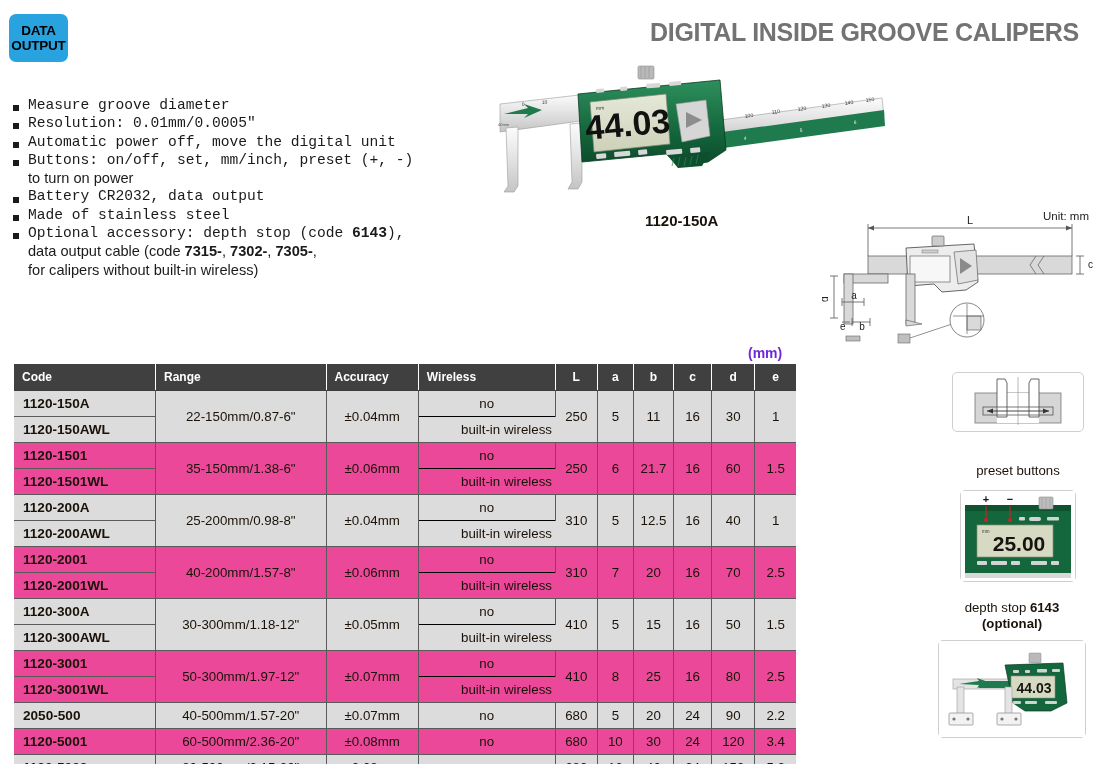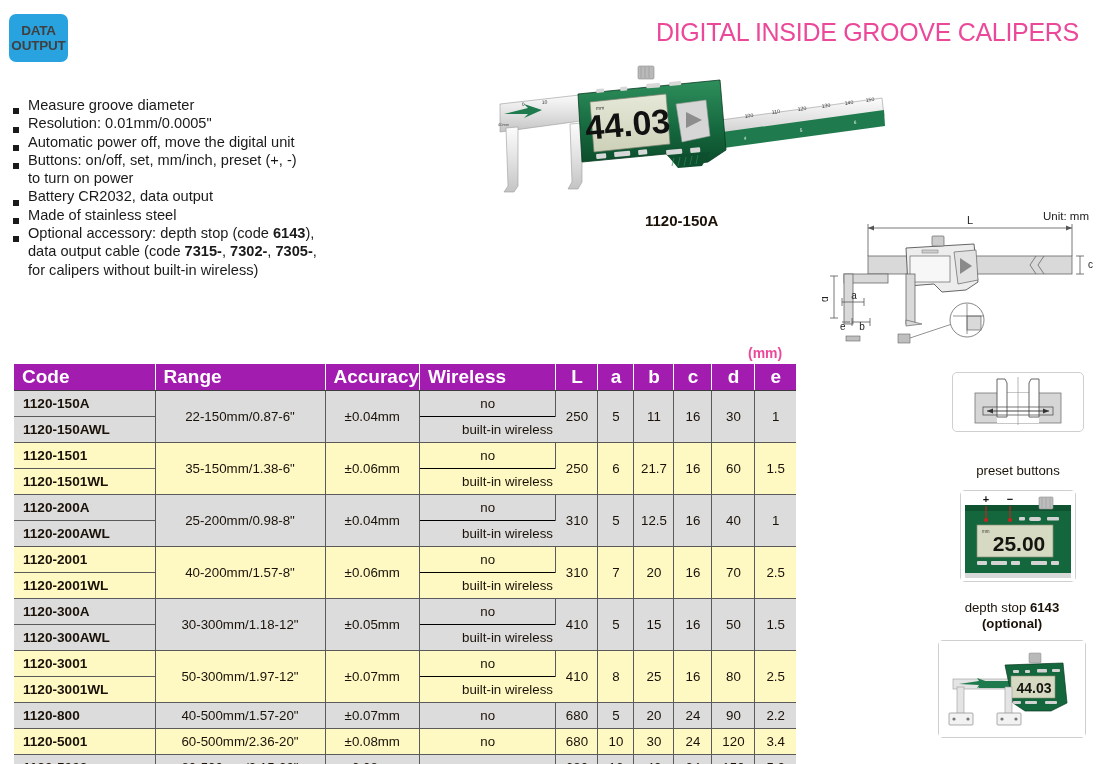--- a/index.html
+++ b/index.html
@@ -13,41 +13,41 @@
   }
 
   
   .badge {
     position: absolute; left: 9px; top: 14px;
     width: 59px; height: 48px;
     background: #29a3e0;
     border-radius: 7px;
     display: flex; flex-direction: column;
     align-items: center; justify-content: center;
-    color: #404040; font-weight: bold; font-size: 13.5px;
+    color: #000000; font-weight: bold; font-size: 13.5px;
     line-height: 15px; letter-spacing: -0.2px;
   }
 
   
   .title {
     position: absolute; right: 22px; top: 18px;
-    font-size: 25px; font-weight: normal;
+    font-size: 25px; font-weight: bold;
     letter-spacing: -0.3px;
-    color: #ec4899;
+    color: #737373;
     white-space: nowrap;
   }
 
   
   .features {
     position: absolute; left: 10px; top: 96px;
     width: 420px;
     font-size: 14.6px;
     line-height: 18.3px;
   }
-  .feat-row { display: flex; align-items: flex-end; }
+  .feat-row { display: flex; align-items: center; font-family: Liberation Mono, monospace; }
   .bullet {
     width: 6px; height: 6px; background: #1a1a1a;
     margin: 6px 9px 0 3px; flex: 0 0 auto;
   }
   .feat-txt { flex: 1; }
   .feat-cont { padding-left: 18px; }
   .feat-txt b, .feat-cont b { font-weight: bold; }
 
   
   .photo-main { position: absolute; left: 470px; top: 58px; width: 420px; height: 160px; }
@@ -79,33 +79,33 @@
     font-size: 13.2px; color: #1a1208; line-height: 16px;
     width: 180px;
   }
   #preset-cap { left: 928px; top: 463px; }
   #depth-cap  { left: 922px; top: 600px; }
   .panel-cap b { font-weight: bold; }
 
   
   .mm-label {
     position: absolute; left: 748px; top: 345px;
-    font-size: 14px; font-weight: bold; color: #ec4899;
+    font-size: 14px; font-weight: bold; color: #6d28d9;
   }
   table.spec {
     position: absolute; left: 14px; top: 364px;
     width: 782px;
     border-collapse: collapse;
     font-size: 13.3px;
   }
   table.spec th {
-    background: #a21caf;
+    background: #404040;
     color: #ffffff;
     font-weight: bold;
-    font-size: 19px;
+    font-size: 12px;
     height: 26px;
     border-right: 1px solid #ffffff;
     border-bottom: 1px solid #3c3c3c;
     padding: 0 0 0 8px;
     text-align: left;
     white-space: nowrap;
   }
   table.spec th.ctr { text-align: center; padding-left: 0; }
   table.spec th:last-child { border-right: none; }
   table.spec td {
@@ -122,21 +122,21 @@
     text-align: left; padding-left: 9px;
     font-weight: bold; font-size: 13.6px;
   }
   
   tr.sub td.code { border-top: 1px solid #5a5a5a; margin-top: 12px; }
   tr.sub td.wl   { border-top: 1px solid #000000; padding-left: 42px; }
   tr.top td.code { border-bottom: none; }
   tr.top td.wl   { border-bottom: none; }
 
   tr.shade td { background: #dcdcdc; }
-  tr.plain td { background: #fef9c3; }
+  tr.plain td { background: #ec4899; }
 </style>
 </head>
 <body>
 
 <div class="badge">
   <span>DATA</span>
   <span>OUTPUT</span>
 </div>
 
 <div class="title">DIGITAL INSIDE GROOVE CALIPERS</div>
@@ -564,21 +564,21 @@
         <td rowspan="2">25</td>
         <td rowspan="2">16</td>
         <td rowspan="2">80</td>
         <td rowspan="2">2.5</td>
       </tr>
       <tr class="plain sub">
         <td class="code">1120-3001WL</td>
         <td class="wl">built-in wireless</td>
       </tr>
       <tr class="shade">
-        <td class="code">1120-800</td>
+        <td class="code">2050-500</td>
         <td>40-500mm/1.57-20"</td>
         <td>±0.07mm</td>
         <td>no</td>
         <td>680</td>
         <td>5</td>
         <td>20</td>
         <td>24</td>
         <td>90</td>
         <td>2.2</td>
       </tr>

